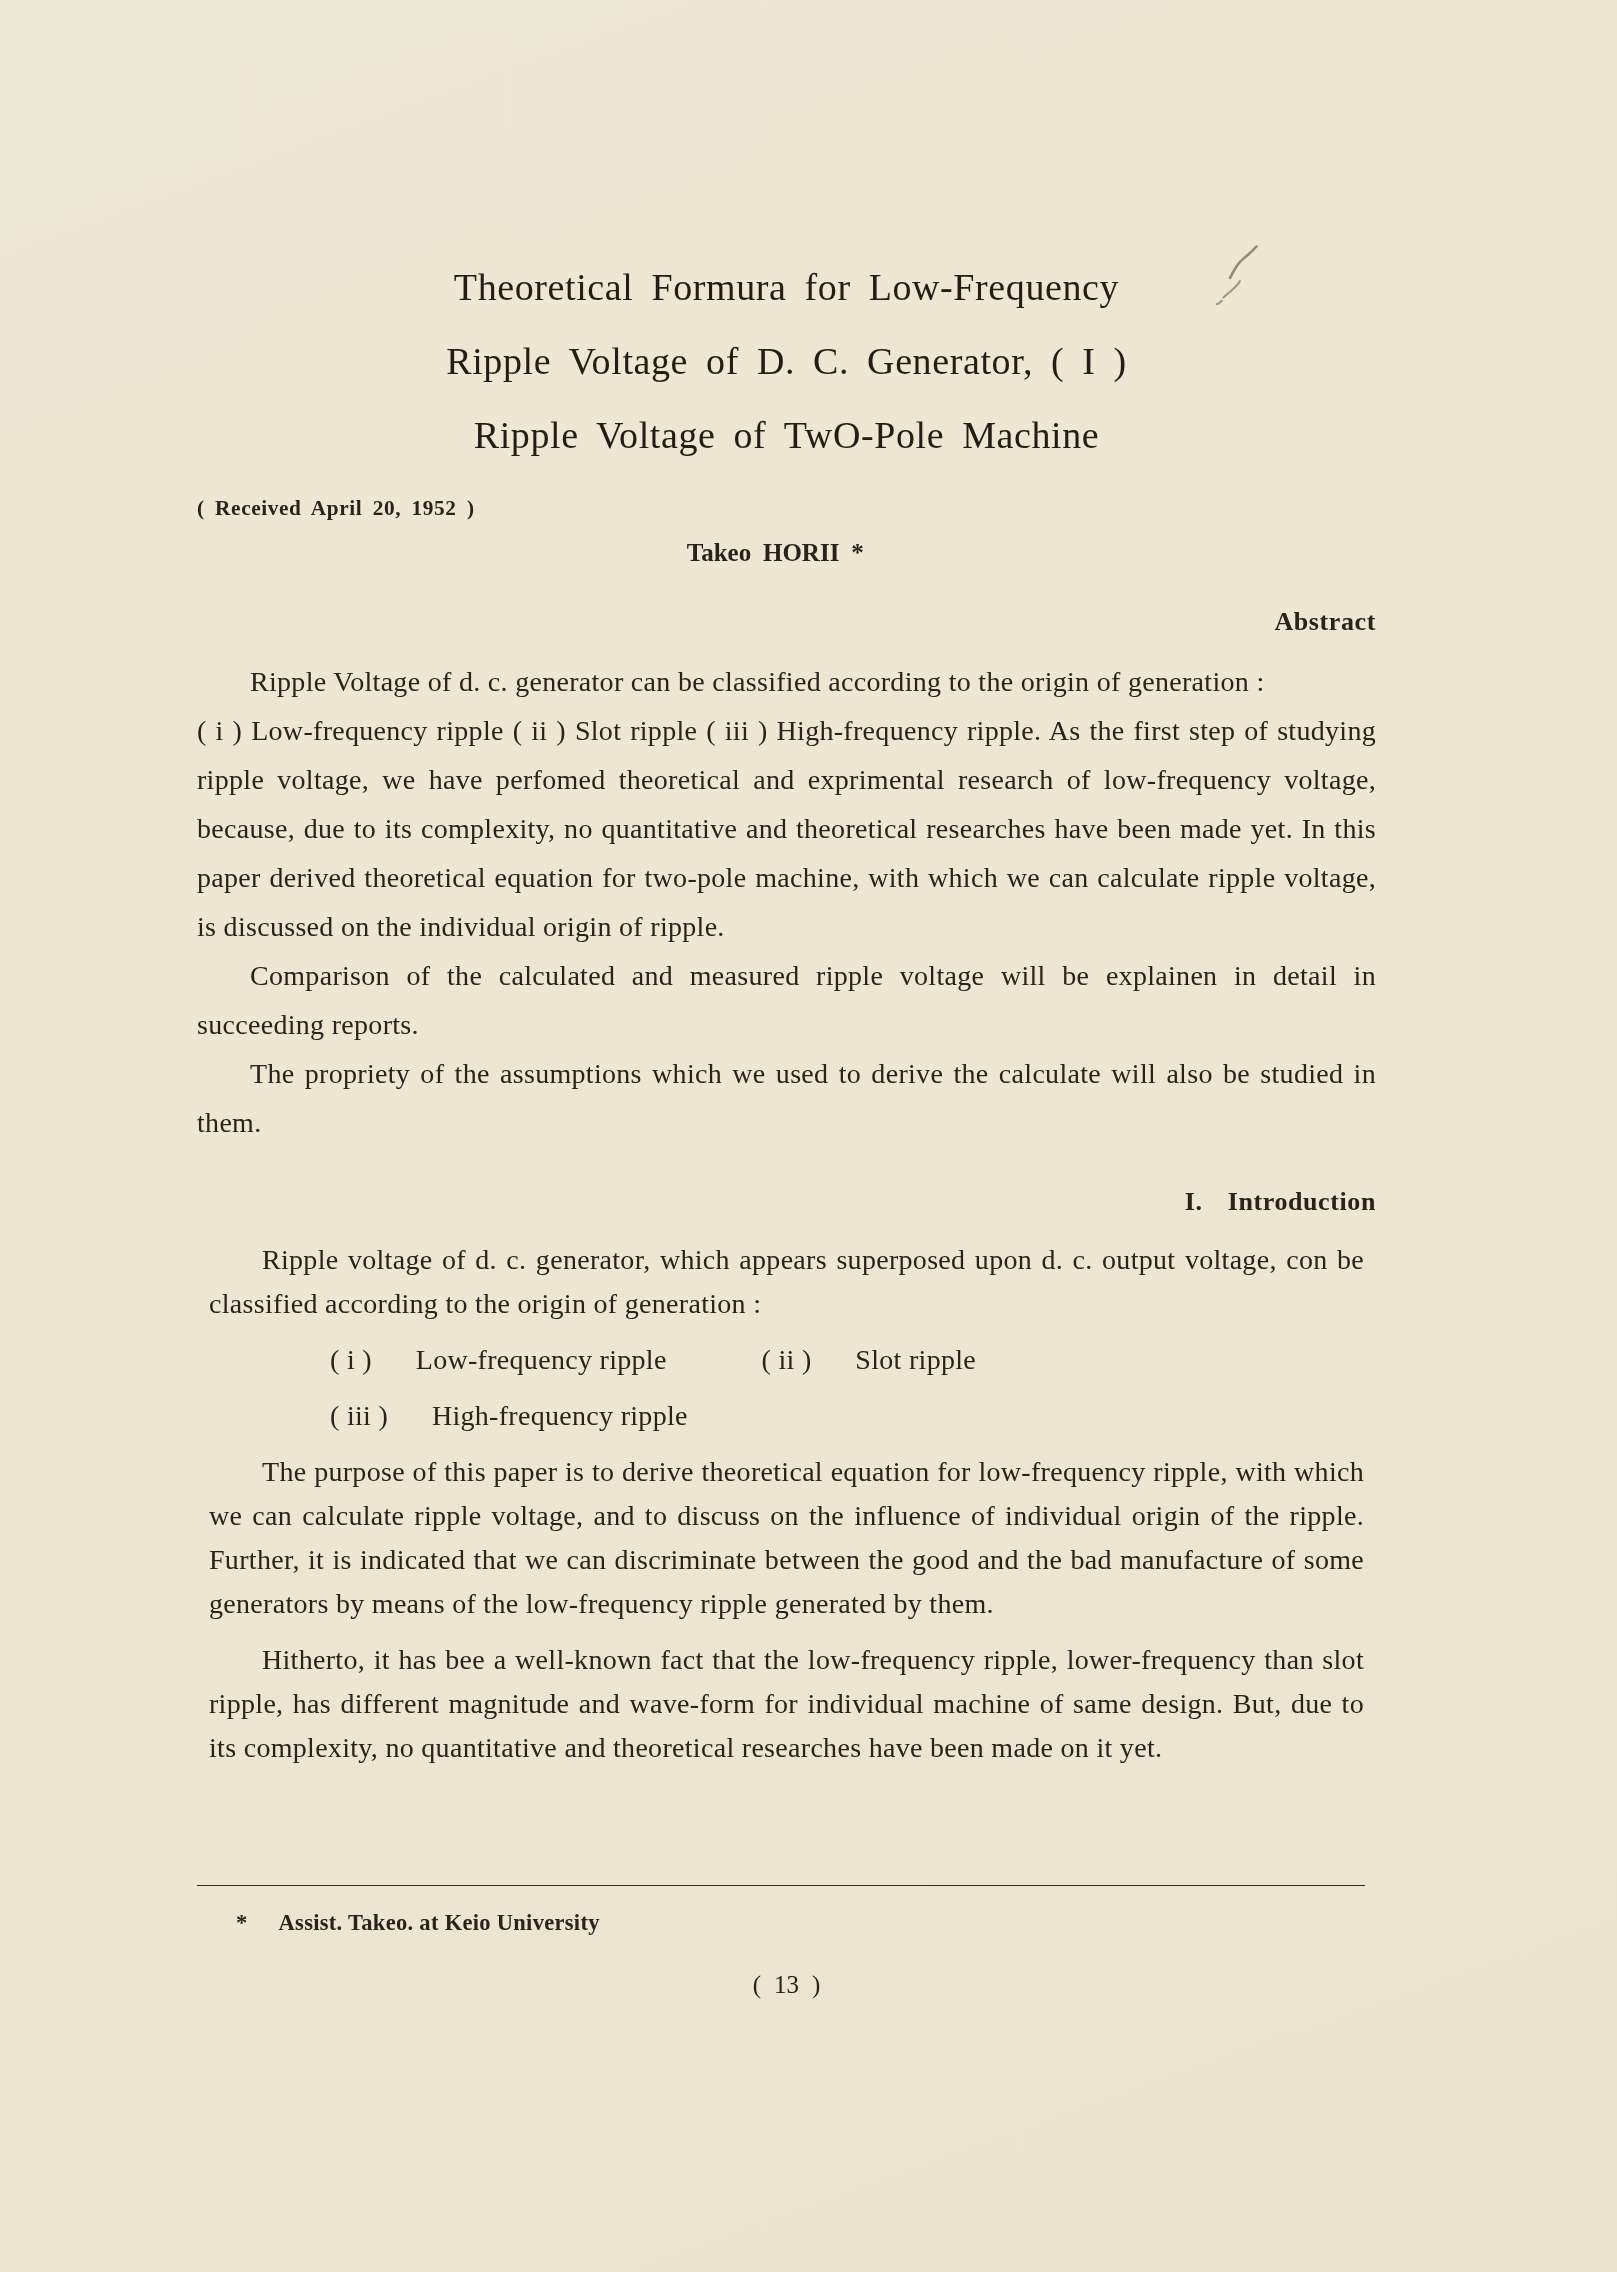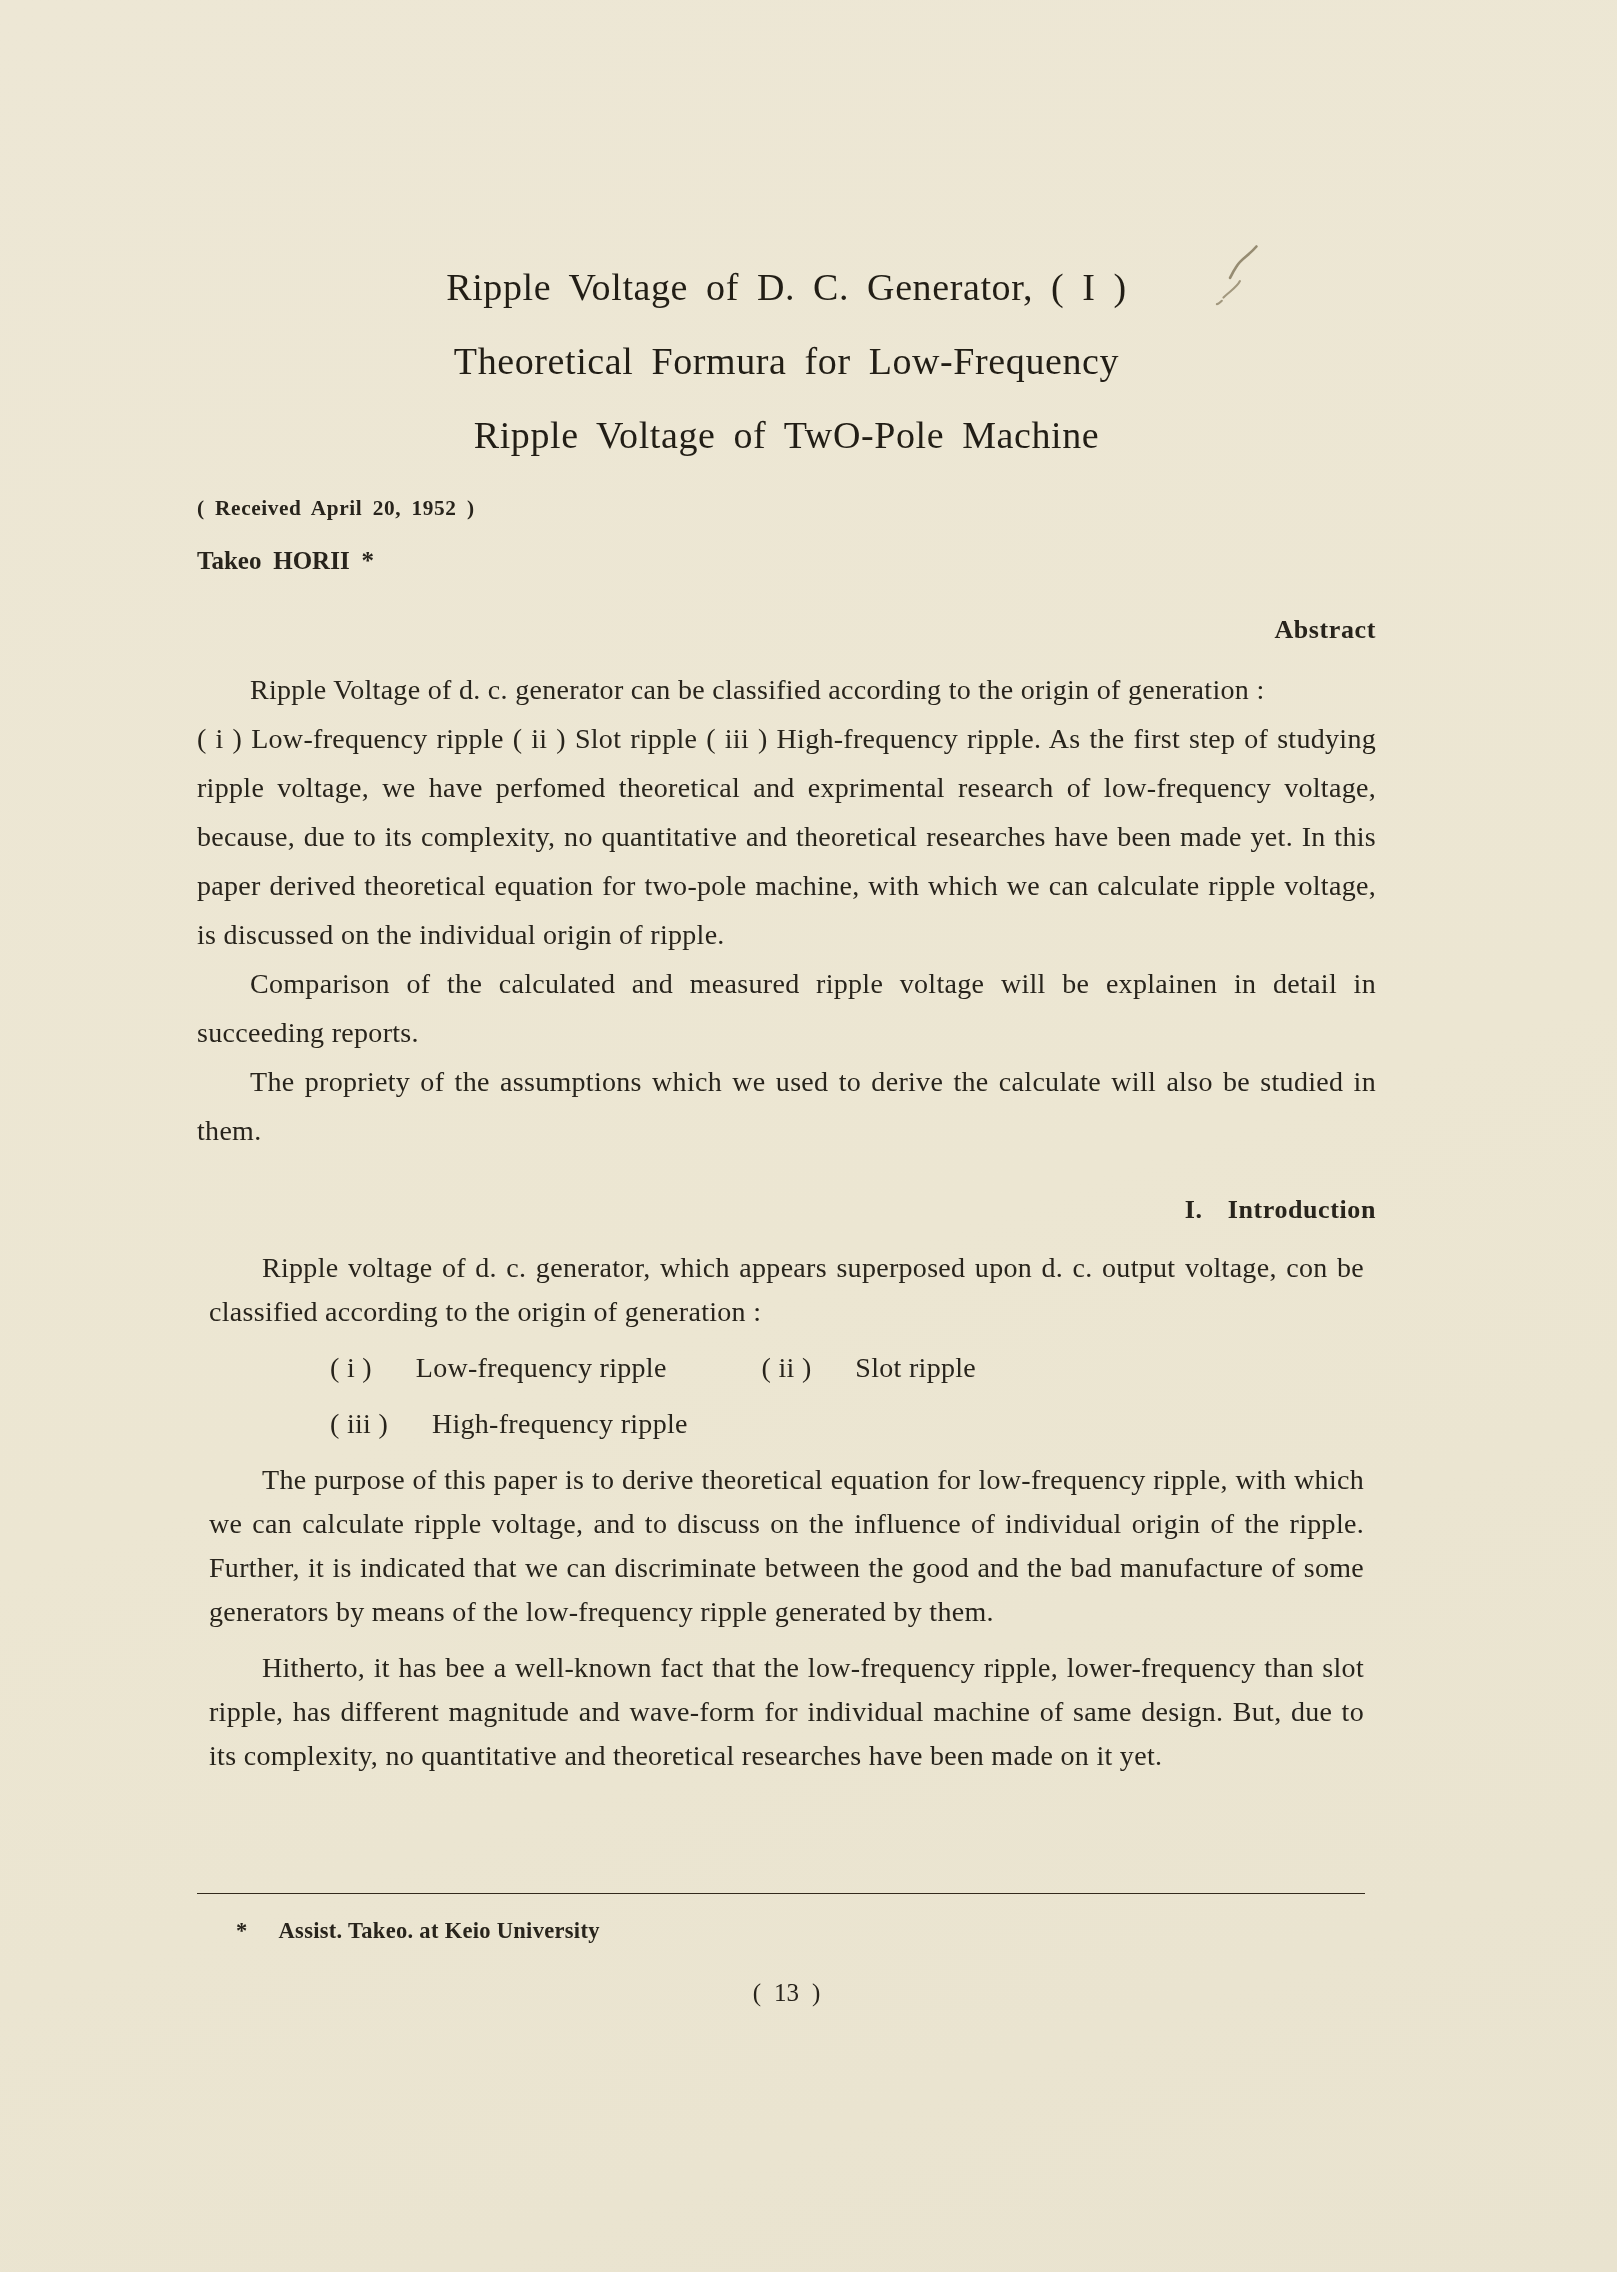--- a/index.html
+++ b/index.html
@@ -36,22 +36,22 @@
     color: #221e16;
   }
   .received {
     margin-top: 24px;
     font-size: 21.3px;
     font-weight: 700;
     word-spacing: 4.5px;
     letter-spacing: 0.6px;
   }
   .author {
-    margin-top: 26px;
-    text-align: left;
+    margin-top: 18px;
+    text-align: center;
     padding-right: 22.5px;
     font-size: 25px;
     font-weight: 700;
     word-spacing: 5.6px;
   }
   .section-heading {
     margin-top: 40px;
     text-align: right;
     font-size: 26px;
     font-weight: 700;
@@ -121,22 +121,22 @@
   <div class="ink-mark">
     <svg width="56" height="67" viewBox="0 0 34 40" fill="none">
       <path d="M30 3 C25 9 21 10 18 15 C16 18 15 20 14 22" stroke="#7a6e52" stroke-width="1.6" stroke-linecap="round"></path>
       <path d="M20 24 C18 28 14 30 10 34 M9 36 C8 37 7 38 6 38" stroke="#8a7e62" stroke-width="1.3" stroke-linecap="round"></path>
     </svg>
   </div>
 
   <div class="content">
 
     <div class="title-block">
+      <div>Theoretical Formura for Low-Frequency</div>
       <div>Ripple Voltage of D. C. Generator, ( I )</div>
-      <div>Theoretical Formura for Low-Frequency</div>
       <div>Ripple Voltage of TwO-Pole Machine</div>
     </div>
 
     <div class="received">( Received April 20, 1952 )</div>
 
     <div class="author">Takeo HORII *</div>
 
     <div class="section-heading">Abstract</div>
 
     <div class="body-text abstract-text">

